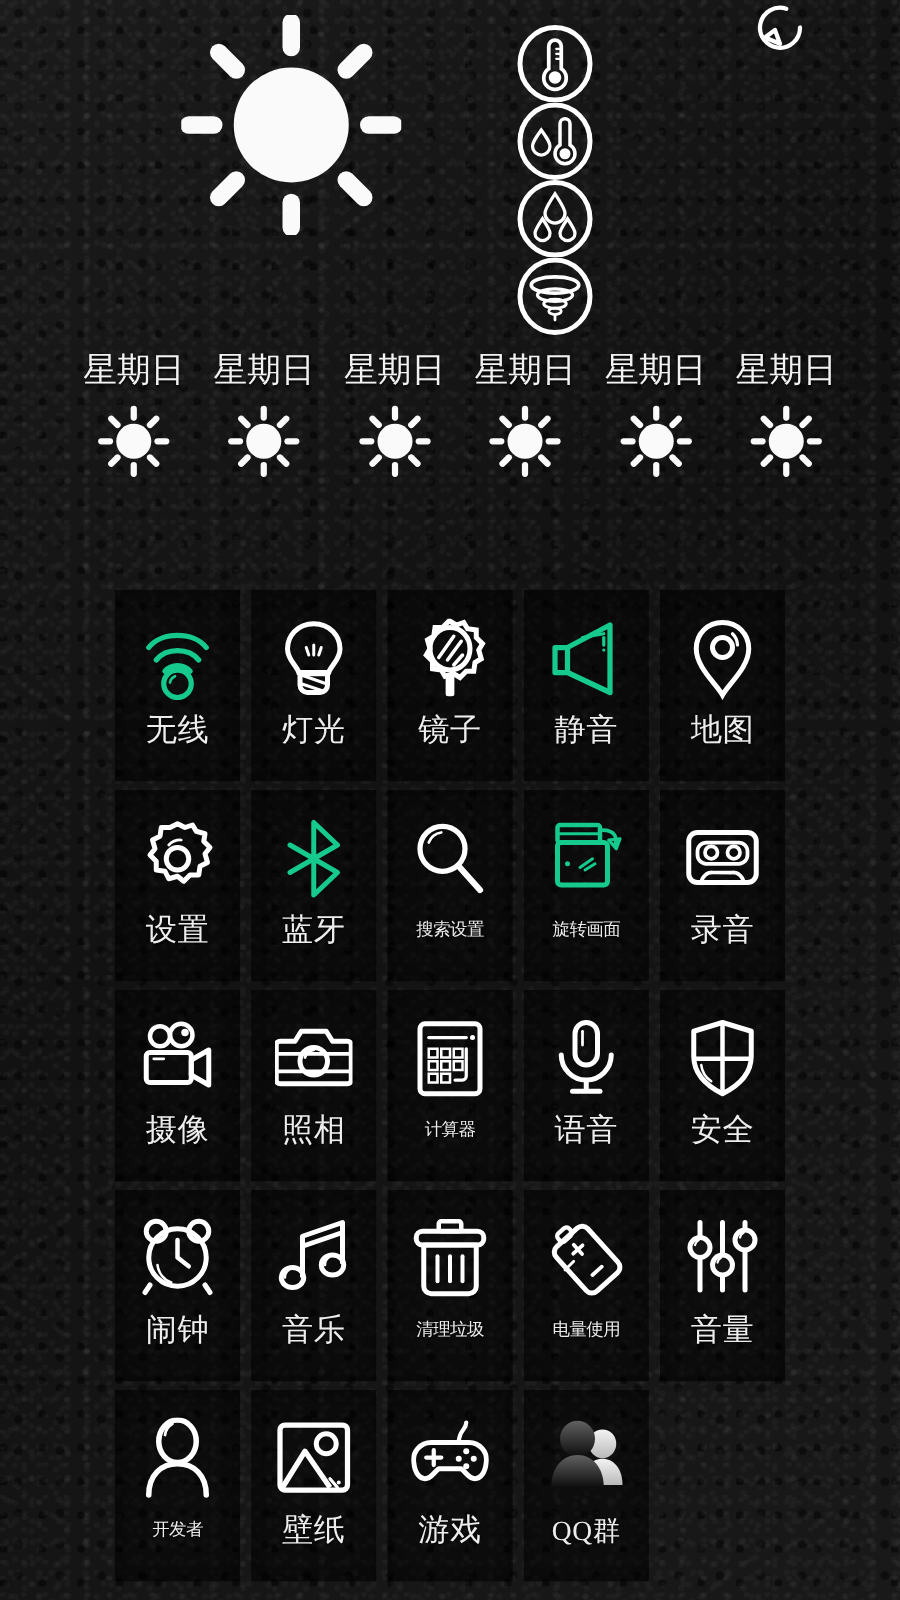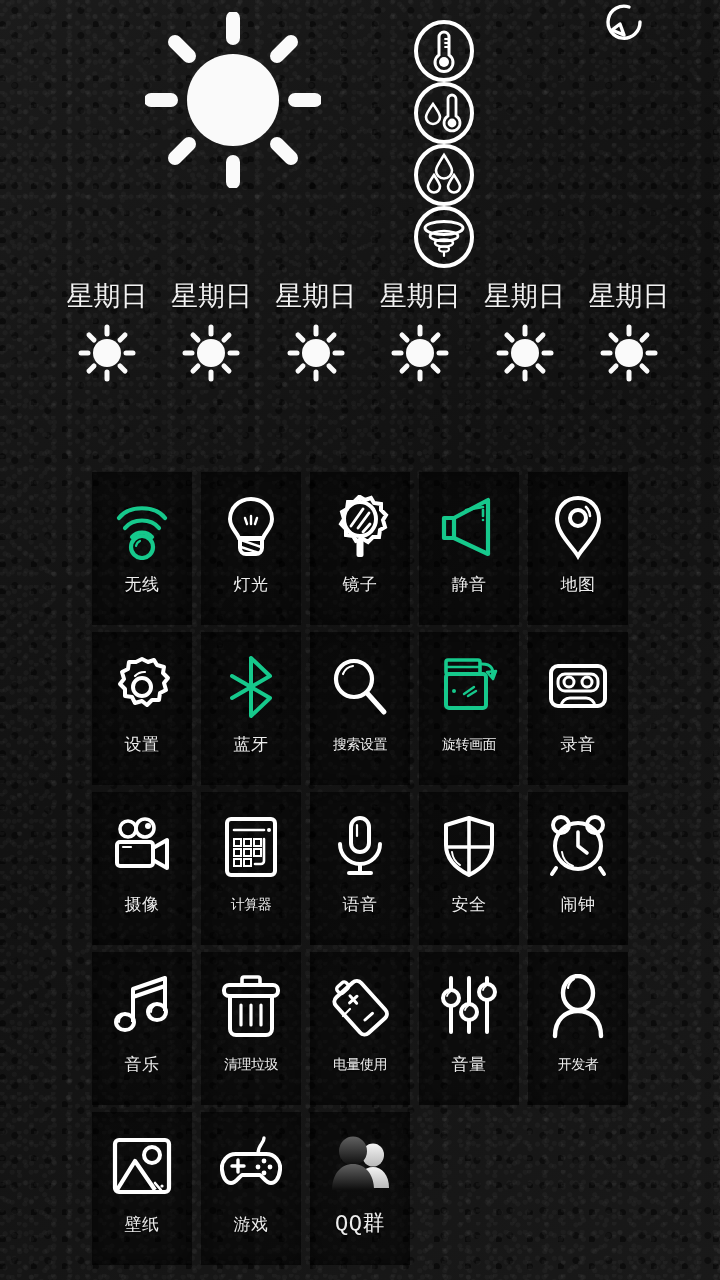--- a/index.html
+++ b/index.html
@@ -124,29 +124,29 @@
     cursor: pointer;
   }
   .app-icon {
     width: 62px;
     height: 66px;
     display: block;
   }
   .app-label {
     margin-top: 12px;
     color: #ededed;
-    font-size: 17px;
+    font-size: 25px;
     line-height: 26px;
     letter-spacing: 0.5px;
     white-space: nowrap;
     font-family: "Liberation Serif", "DejaVu Serif", serif;
     text-shadow: 0 1px 2px rgba(0,0,0,0.95);
   }
   .app-label.tight { font-size: 14px; letter-spacing: -0.5px; }
-  .app-label.qq    { font-family: Liberation Mono, monospace; font-size: 22px; }
+  .app-label.qq    { font-family: Liberation Serif, serif; font-size: 22px; }
 </style>
 </head>
 <body>
 
 <div id="screen">
 
   <div id="weather-panel">
 
     <div id="refresh-icon">
       <svg viewBox="0 0 56 56" width="56" height="56">
@@ -482,20 +482,32 @@
           <circle cx="34" cy="14" r="9" fill="none" stroke="#fff" stroke-width="3.6"></circle>
           <rect x="6" y="28" width="36" height="24" rx="3" fill="none" stroke="#fff" stroke-width="4"></rect>
           <path d="M42 34 L56 26 v28 l-14 -8 z" fill="none" stroke="#fff" stroke-width="4" stroke-linejoin="round"></path>
           <line x1="12" y1="33" x2="20" y2="33" stroke="#fff" stroke-width="2.2" stroke-linecap="round"></line>
           <circle cx="37" cy="12" r="3" fill="#fff"></circle>
         </svg>
       </span>
       <span class="app-label">摄像</span>
     </div>
 
+    <div class="app-tile">
+      <span class="app-icon">
+        <svg viewBox="0 0 62 66" width="62" height="66">
+          <path d="M4 19 h12 l5 -8 h20 l5 8 h12 a3 3 0 0 1 3 3 v28 a3 3 0 0 1 -3 3 H4 a3 3 0 0 1 -3 -3 V22 a3 3 0 0 1 3 -3 z" fill="none" stroke="#fff" stroke-width="4" stroke-linejoin="round"></path>
+          <circle cx="31" cy="35" r="11" fill="none" stroke="#fff" stroke-width="4"></circle>
+          <line x1="1" y1="29" x2="61" y2="29" stroke="#fff" stroke-width="3"></line>
+          <line x1="1" y1="43" x2="61" y2="43" stroke="#fff" stroke-width="3"></line>
+          <path d="M24 32 a9 9 0 0 1 7 -6" fill="none" stroke="#fff" stroke-width="2.2" stroke-linecap="round"></path>
+        </svg>
+      </span>
+      <span class="app-label">照相</span>
+    </div>
 
     <div class="app-tile">
       <span class="app-icon">
         <svg viewBox="0 0 62 66" width="62" height="66">
           <rect x="7" y="5" width="48" height="56" rx="4" fill="none" stroke="#fff" stroke-width="4"></rect>
           <line x1="14" y1="16" x2="44" y2="16" stroke="#fff" stroke-width="2.6" stroke-linecap="round"></line>
           <circle cx="49" cy="16" r="2" fill="#fff"></circle>
           <g fill="none" stroke="#fff" stroke-width="2">
             <rect x="14" y="25" width="7" height="7"></rect>
               <rect x="24" y="25" width="7" height="7"></rect>

